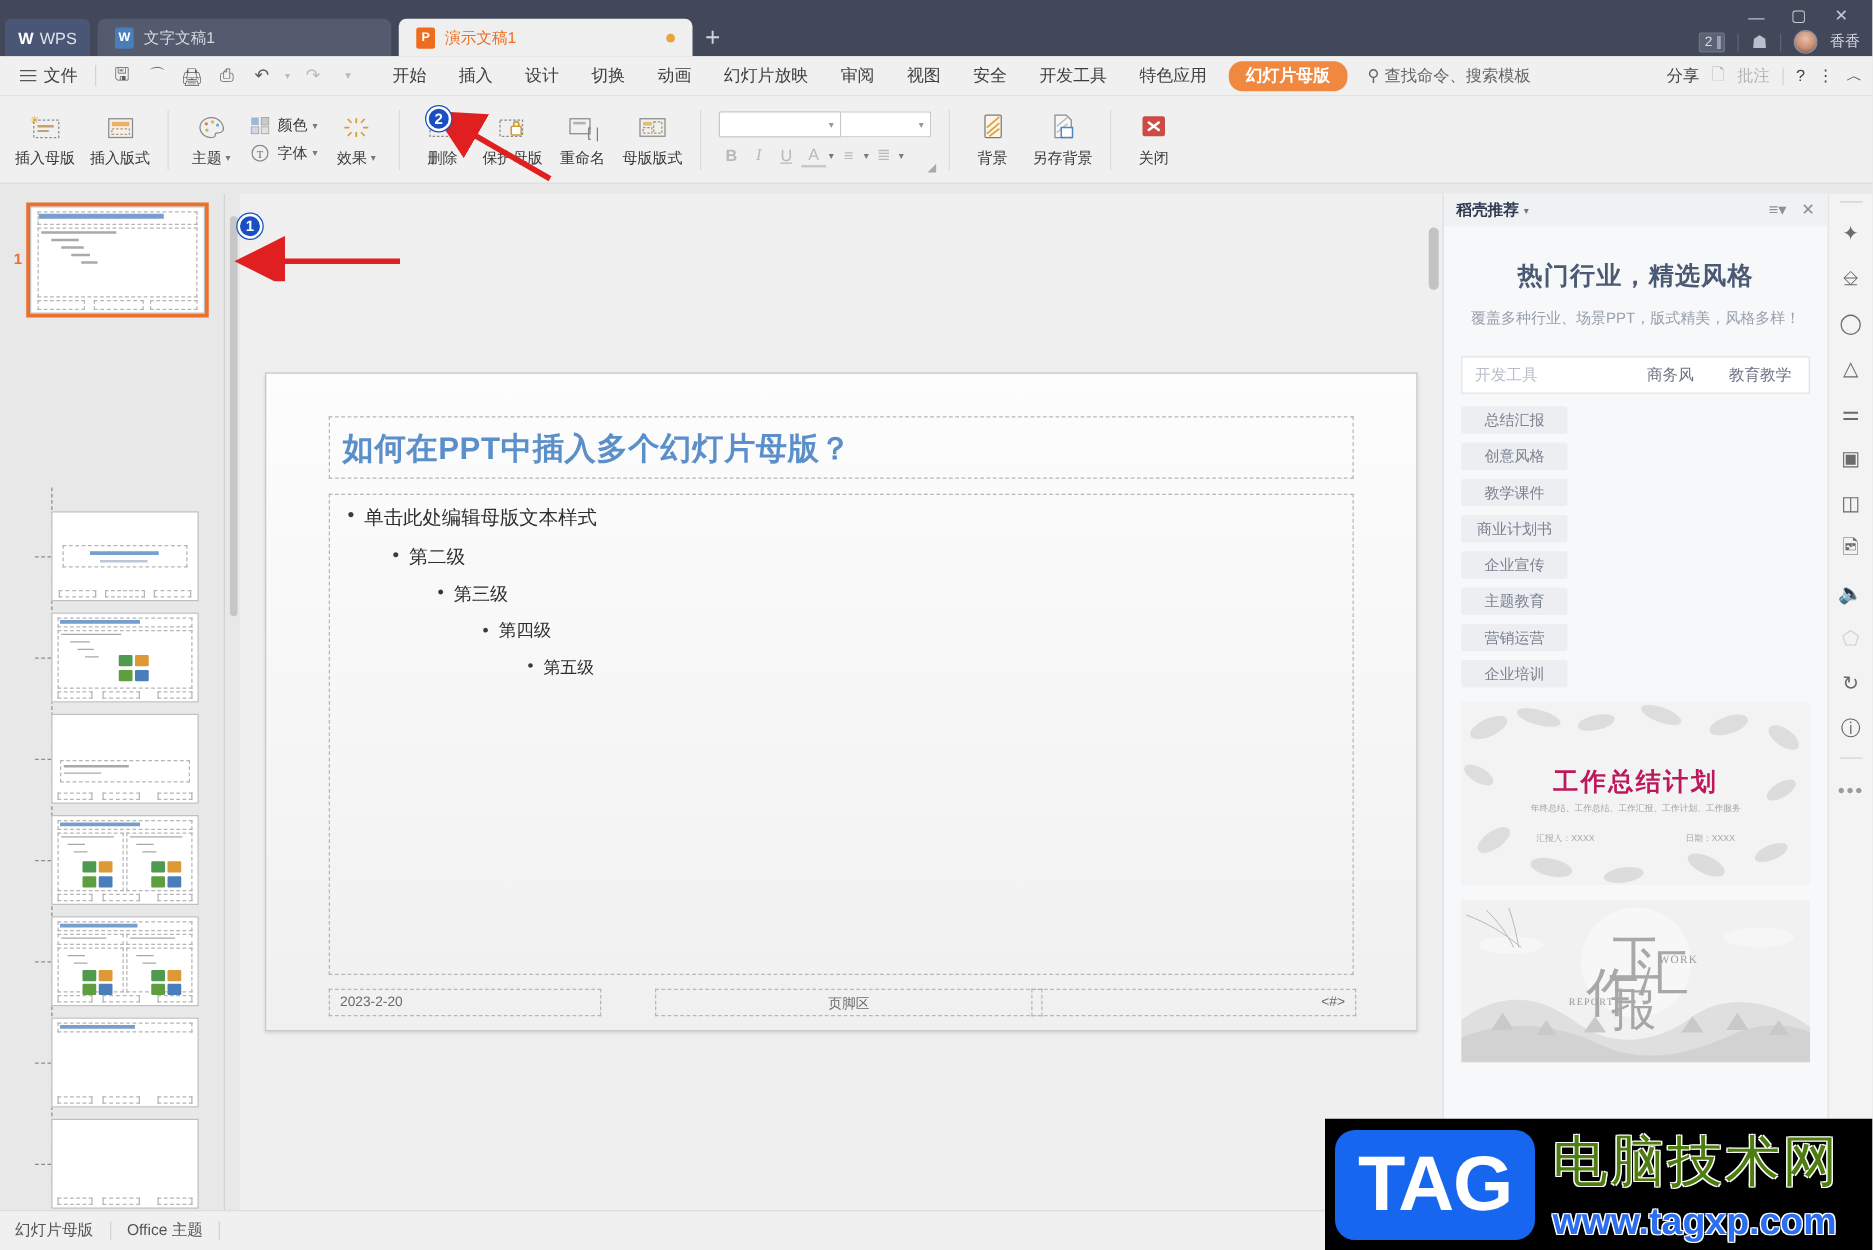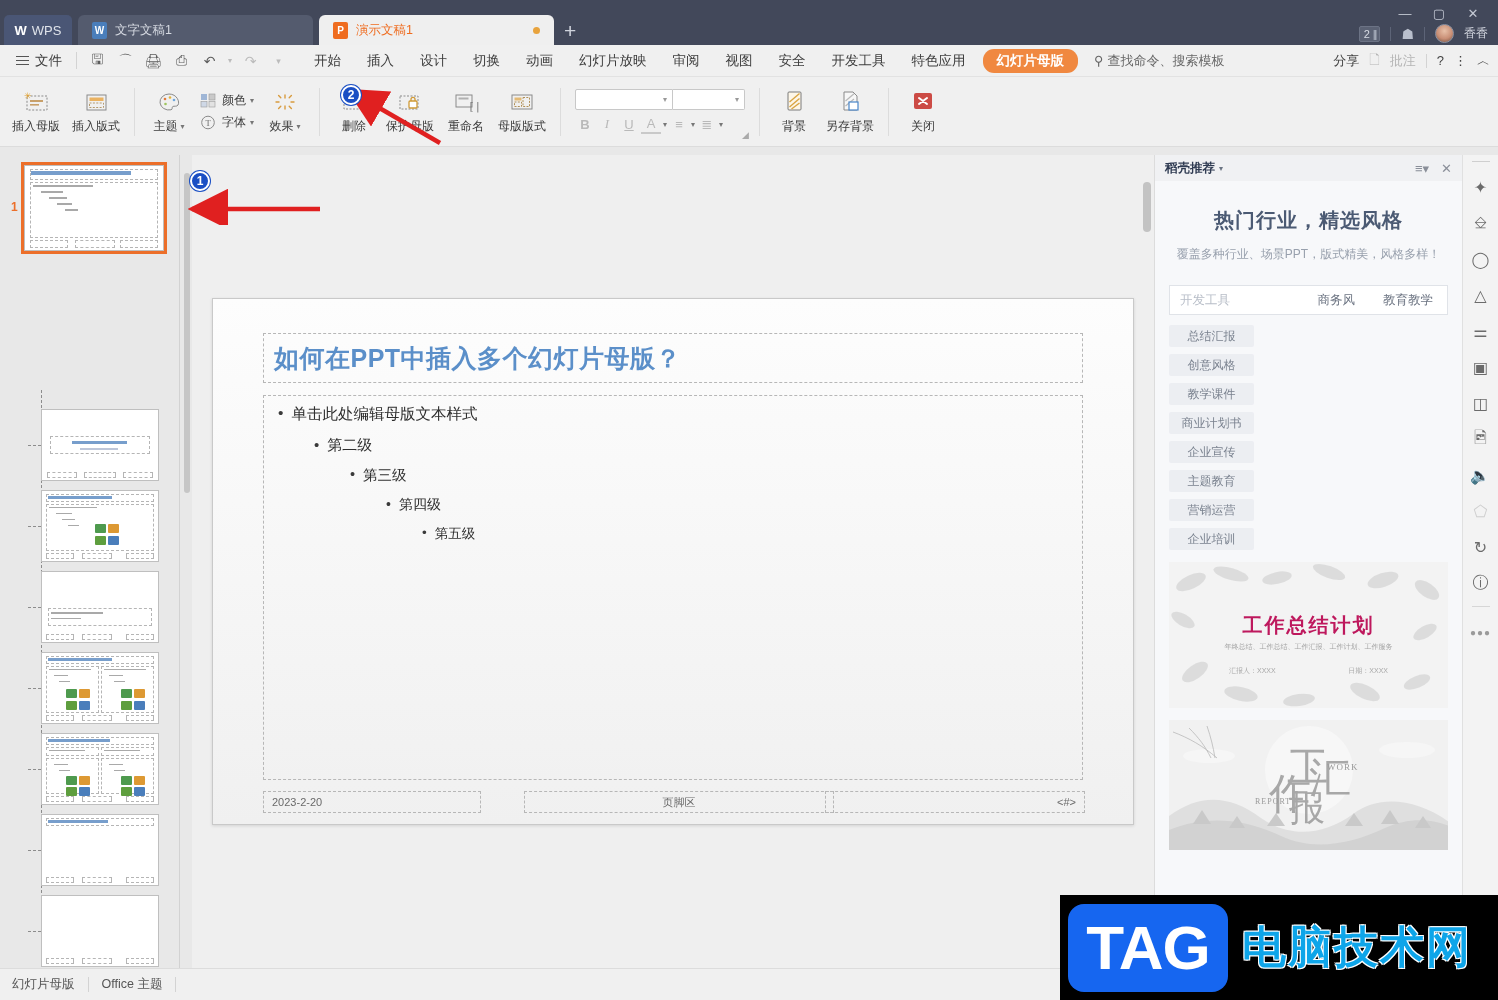--- a/index.html
+++ b/index.html
@@ -218,21 +218,21 @@
   .arrow-svg { position:absolute; z-index:59; pointer-events:none; }
 
   
   .watermark { position:absolute; right:0; bottom:0; width:438px; height:105px;
     background:#000; z-index:80; display:flex; align-items:center; }
   .wm-tag { width:160px; height:88px; background:#1666f0; border-radius:16px;
     margin-left:8px; display:flex; align-items:center; justify-content:center;
     color:#fff; font-size:62px; font-weight:bold; letter-spacing:-1px;
     font-family:"Liberation Sans", sans-serif; }
   .wm-txt { margin-left:14px; }
-  .wm-cn { color:#0ea5e9; font-size:44px; font-weight:bold; letter-spacing:2px;
+  .wm-cn { color:#4d7c0f; font-size:44px; font-weight:normal; letter-spacing:2px;
     text-shadow: -1px -1px 0 #fff, 1px -1px 0 #fff, -1px 1px 0 #fff, 1px 1px 0 #fff; }
   .wm-url { color:#2b6ef0; font-size:30px; font-weight:bold; margin-top:2px;
     text-shadow: -1px -1px 0 #fff, 1px -1px 0 #fff, -1px 1px 0 #fff, 1px 1px 0 #fff; }
 </style>
 </head>
 <body>
 
 <div class="titlebar">
   <div class="wps-badge">
     <span class="wps-logo-glyph">W</span>
@@ -860,14 +860,15 @@
     </marker>
   </defs>
   <line x1="100" y1="58" x2="10" y2="6" stroke="#e02020" stroke-width="4.5" marker-end="url(#ah2)"></line>
 </svg>
 <div class="ann-circle" style="left:341px; top:85px;">2</div>
 
 <div class="watermark">
   <div class="wm-tag">TAG</div>
   <div class="wm-txt">
     <div class="wm-cn">电脑技术网</div>
+    <div class="wm-url">www.tagxp.com</div>
   </div>
 </div>
 
 </body></html>

